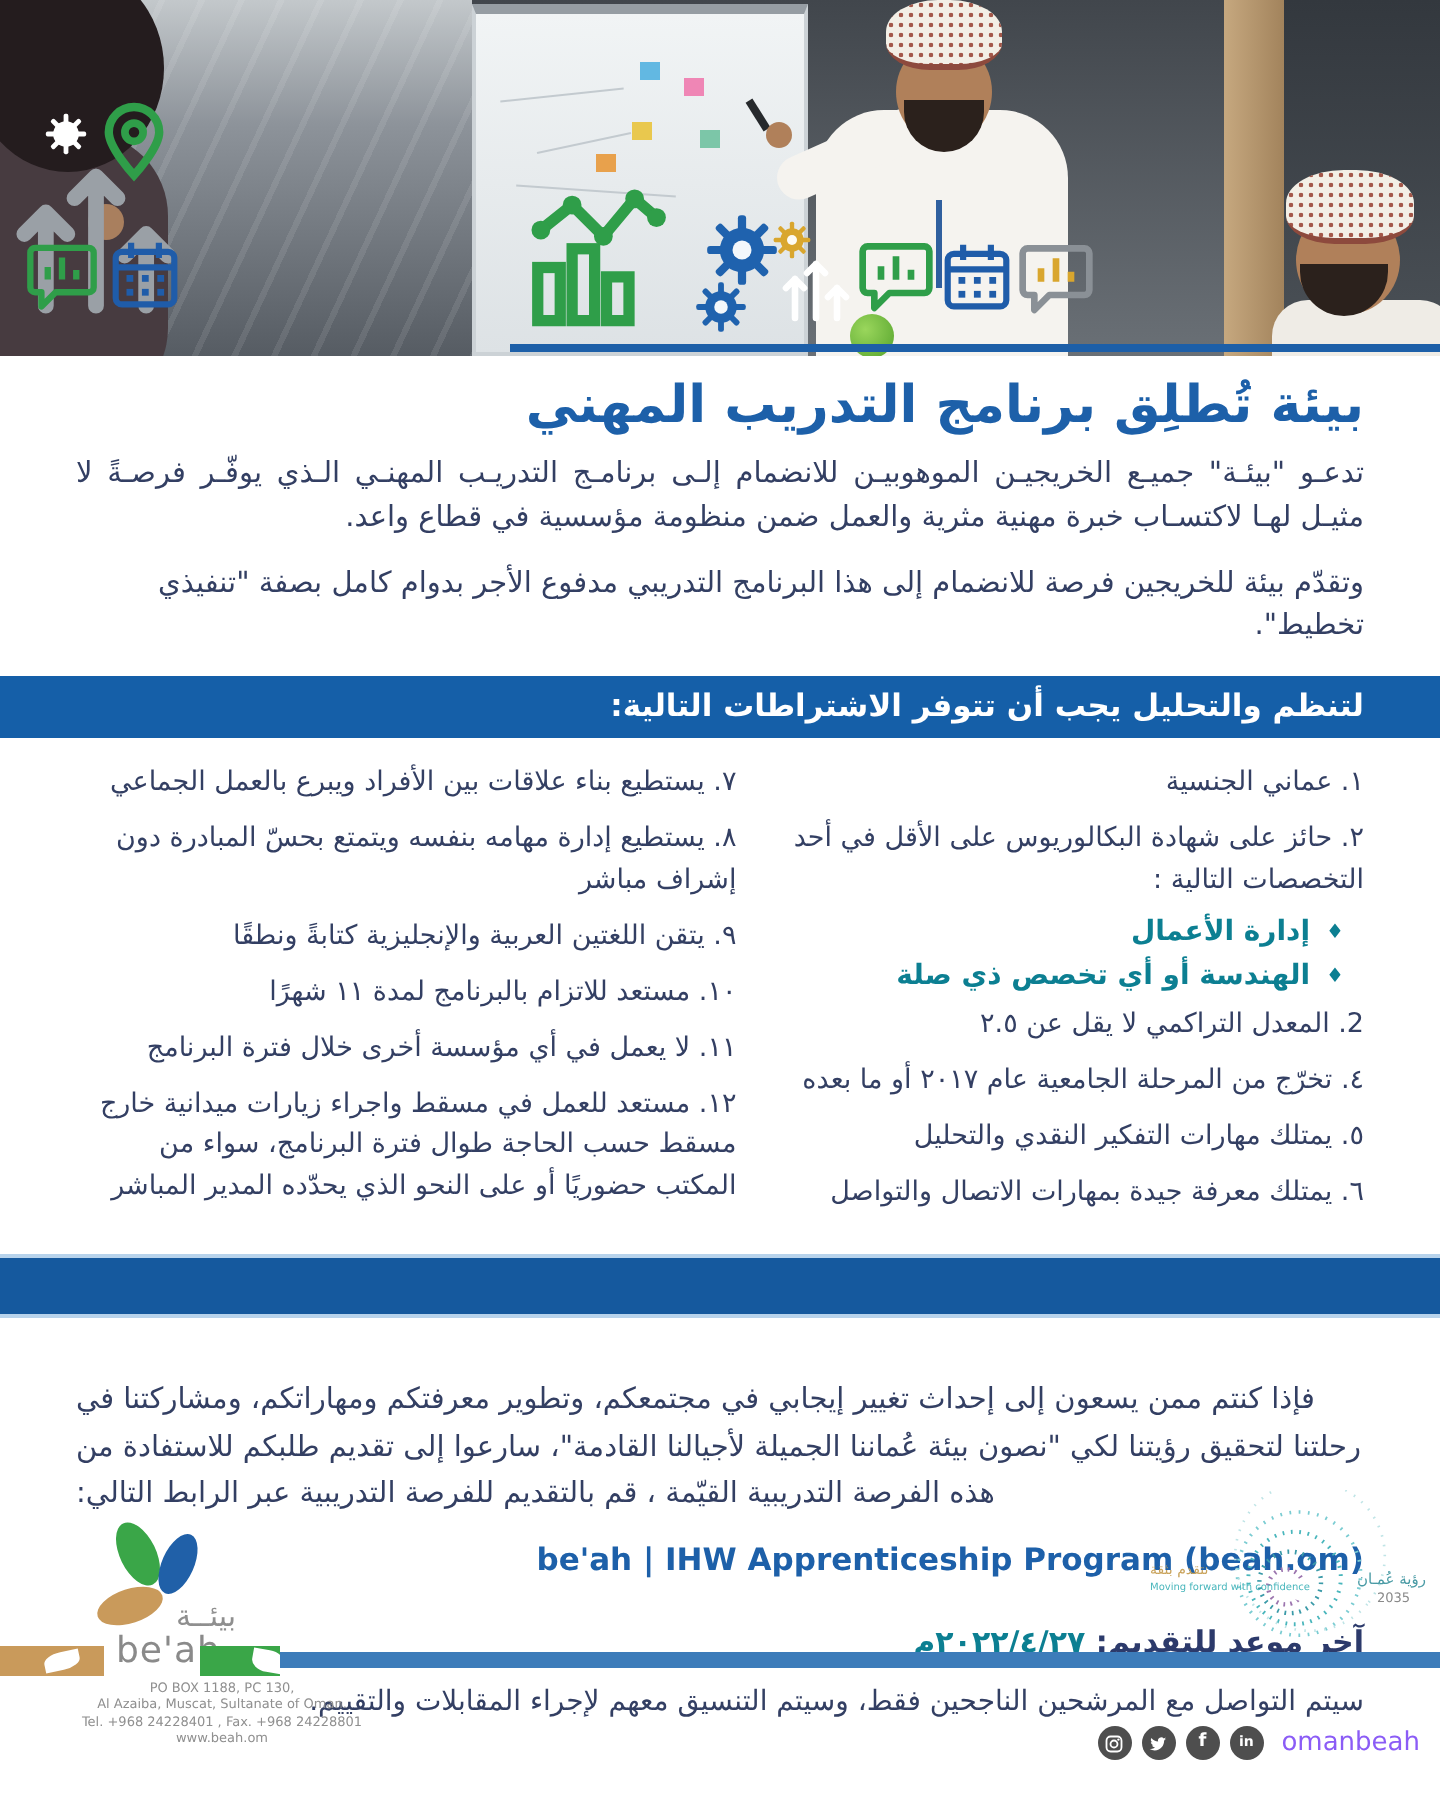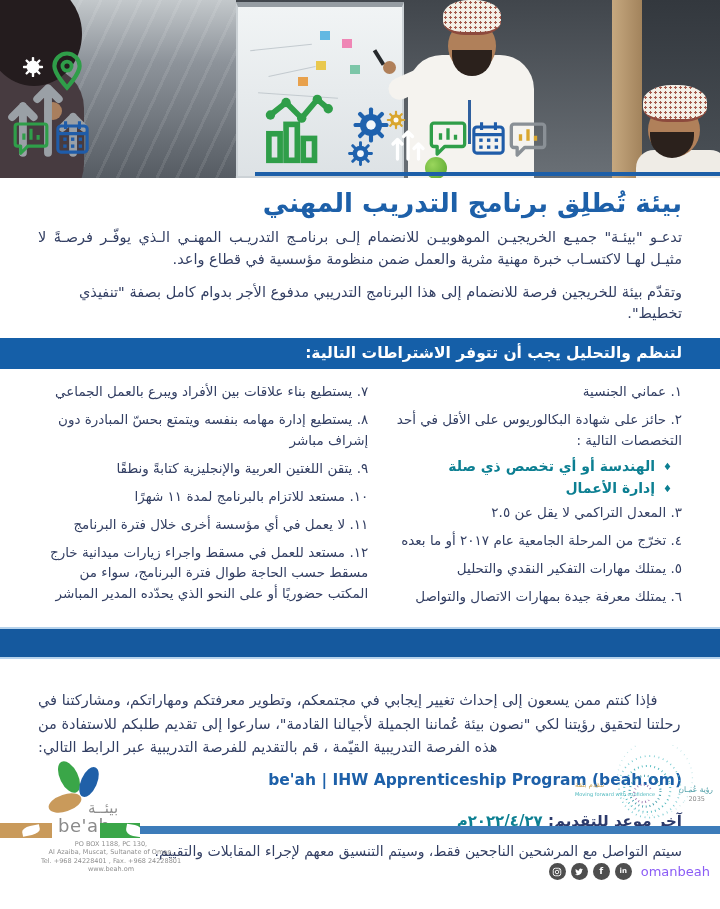--- a/index.html
+++ b/index.html
@@ -265,23 +265,23 @@
   <div class="title">بيئة تُطلِق برنامج التدريب المهني</div>
   <div class="para">تدعـو "بيئـة" جميـع الخريجيـن الموهوبيـن للانضمام إلـى برنامـج التدريـب المهنـي الـذي يوفّـر فرصـةً لا مثيـل لهـا لاكتسـاب خبرة مهنية مثرية والعمل ضمن منظومة مؤسسية في قطاع واعد.</div>
   <div class="para single">وتقدّم بيئة للخريجين فرصة للانضمام إلى هذا البرنامج التدريبي مدفوع الأجر بدوام كامل بصفة "تنفيذي تخطيط".</div>
 
   <div class="banner">لتنظم والتحليل يجب أن تتوفر الاشتراطات التالية:</div>
 
   <div class="reqs">
     <div class="req-col-right">
       <div class="req-item">١. عماني الجنسية</div>
       <div class="req-item">٢. حائز على شهادة البكالوريوس على الأقل في أحد التخصصات التالية :</div>
+      <div class="spec-item"><span class="diamond">♦</span><span>إدارة الأعمال</span></div>
       <div class="spec-item"><span class="diamond">♦</span><span>الهندسة أو أي تخصص ذي صلة</span></div>
-      <div class="spec-item"><span class="diamond">♦</span><span>إدارة الأعمال</span></div>
-      <div class="req-item">٣. المعدل التراكمي لا يقل عن ٢.٥</div>
+      <div class="req-item">2. المعدل التراكمي لا يقل عن ٢.٥</div>
       <div class="req-item">٤. تخرّج من المرحلة الجامعية عام ٢٠١٧ أو ما بعده</div>
       <div class="req-item">٥. يمتلك مهارات التفكير النقدي والتحليل</div>
       <div class="req-item">٦. يمتلك معرفة جيدة بمهارات الاتصال والتواصل</div>
     </div>
     <div class="req-col-left">
       <div class="req-item">٧. يستطيع بناء علاقات بين الأفراد ويبرع بالعمل الجماعي</div>
       <div class="req-item">٨. يستطيع إدارة مهامه بنفسه ويتمتع بحسّ المبادرة دون إشراف مباشر</div>
       <div class="req-item">٩. يتقن اللغتين العربية والإنجليزية كتابةً ونطقًا</div>
       <div class="req-item">١٠. مستعد للاتزام بالبرنامج لمدة ١١ شهرًا</div>
       <div class="req-item">١١. لا يعمل في أي مؤسسة أخرى خلال فترة البرنامج</div>

